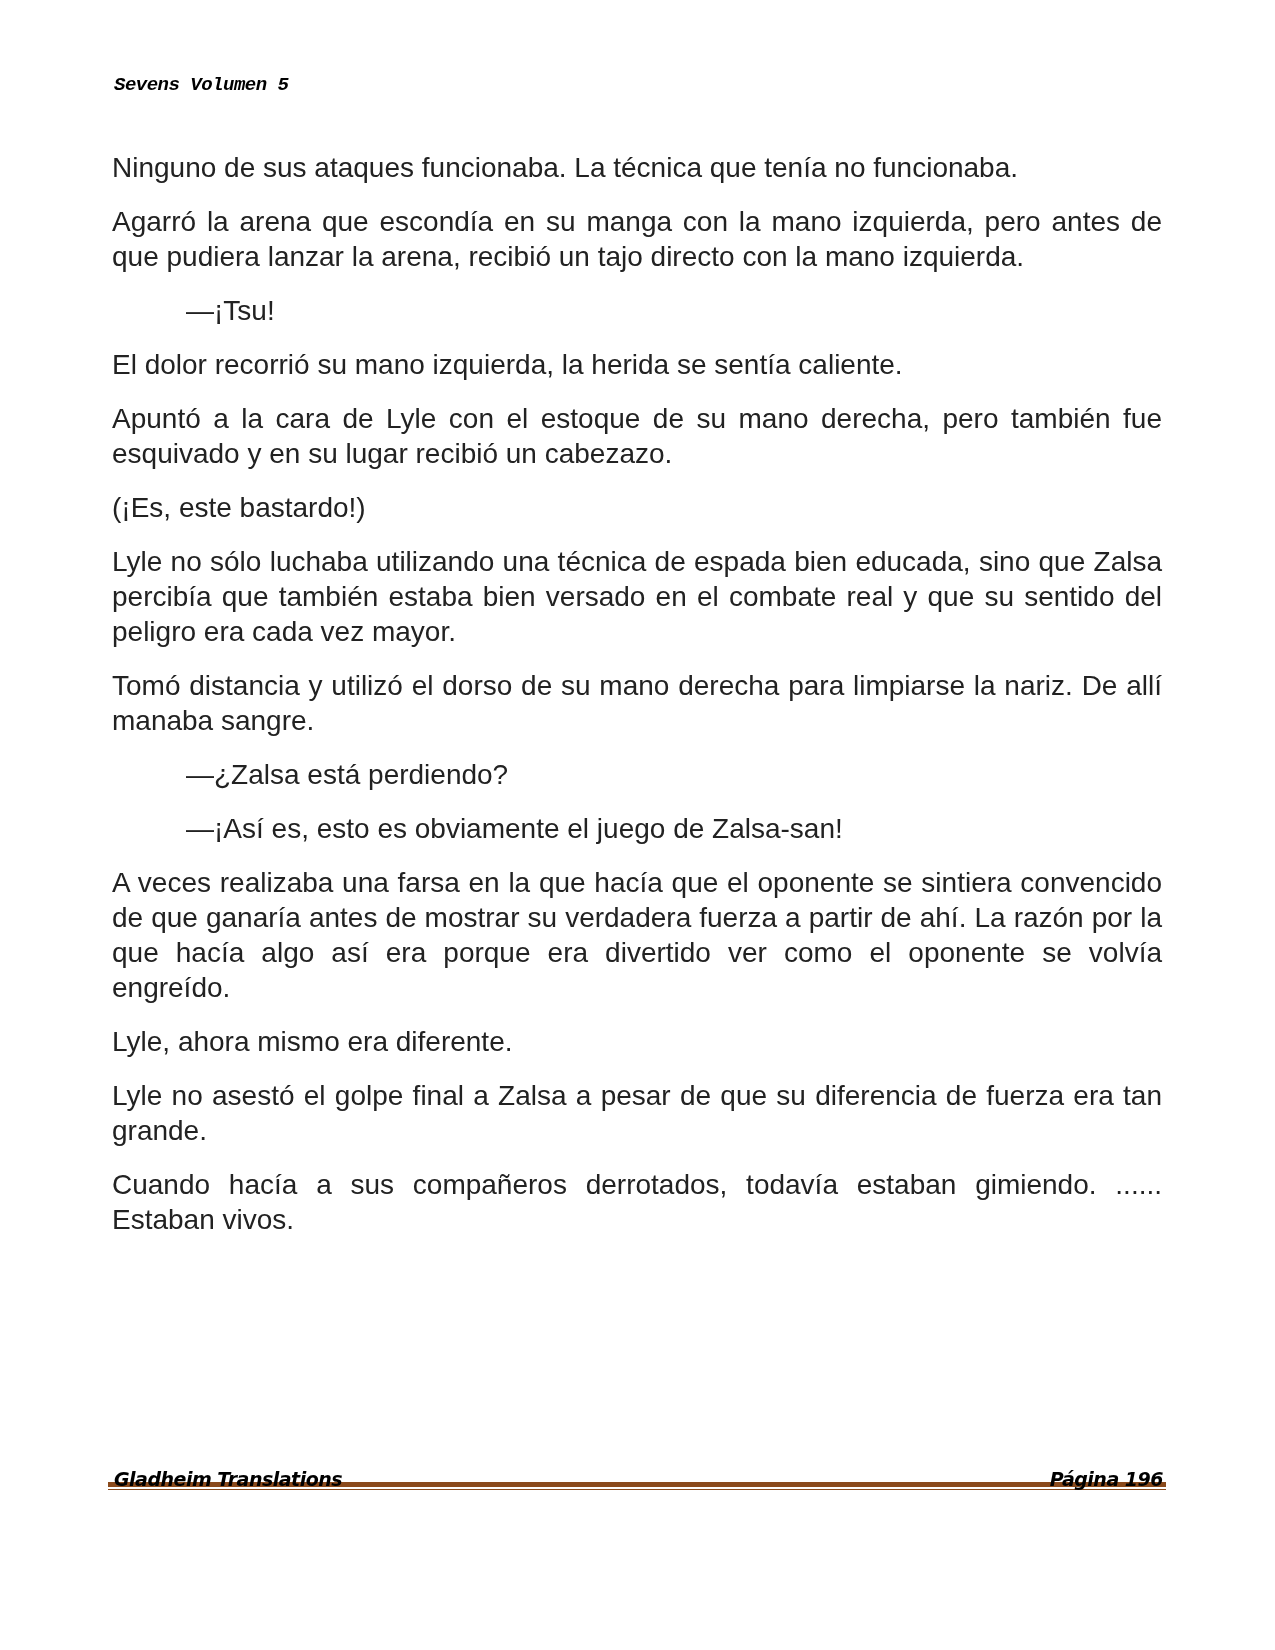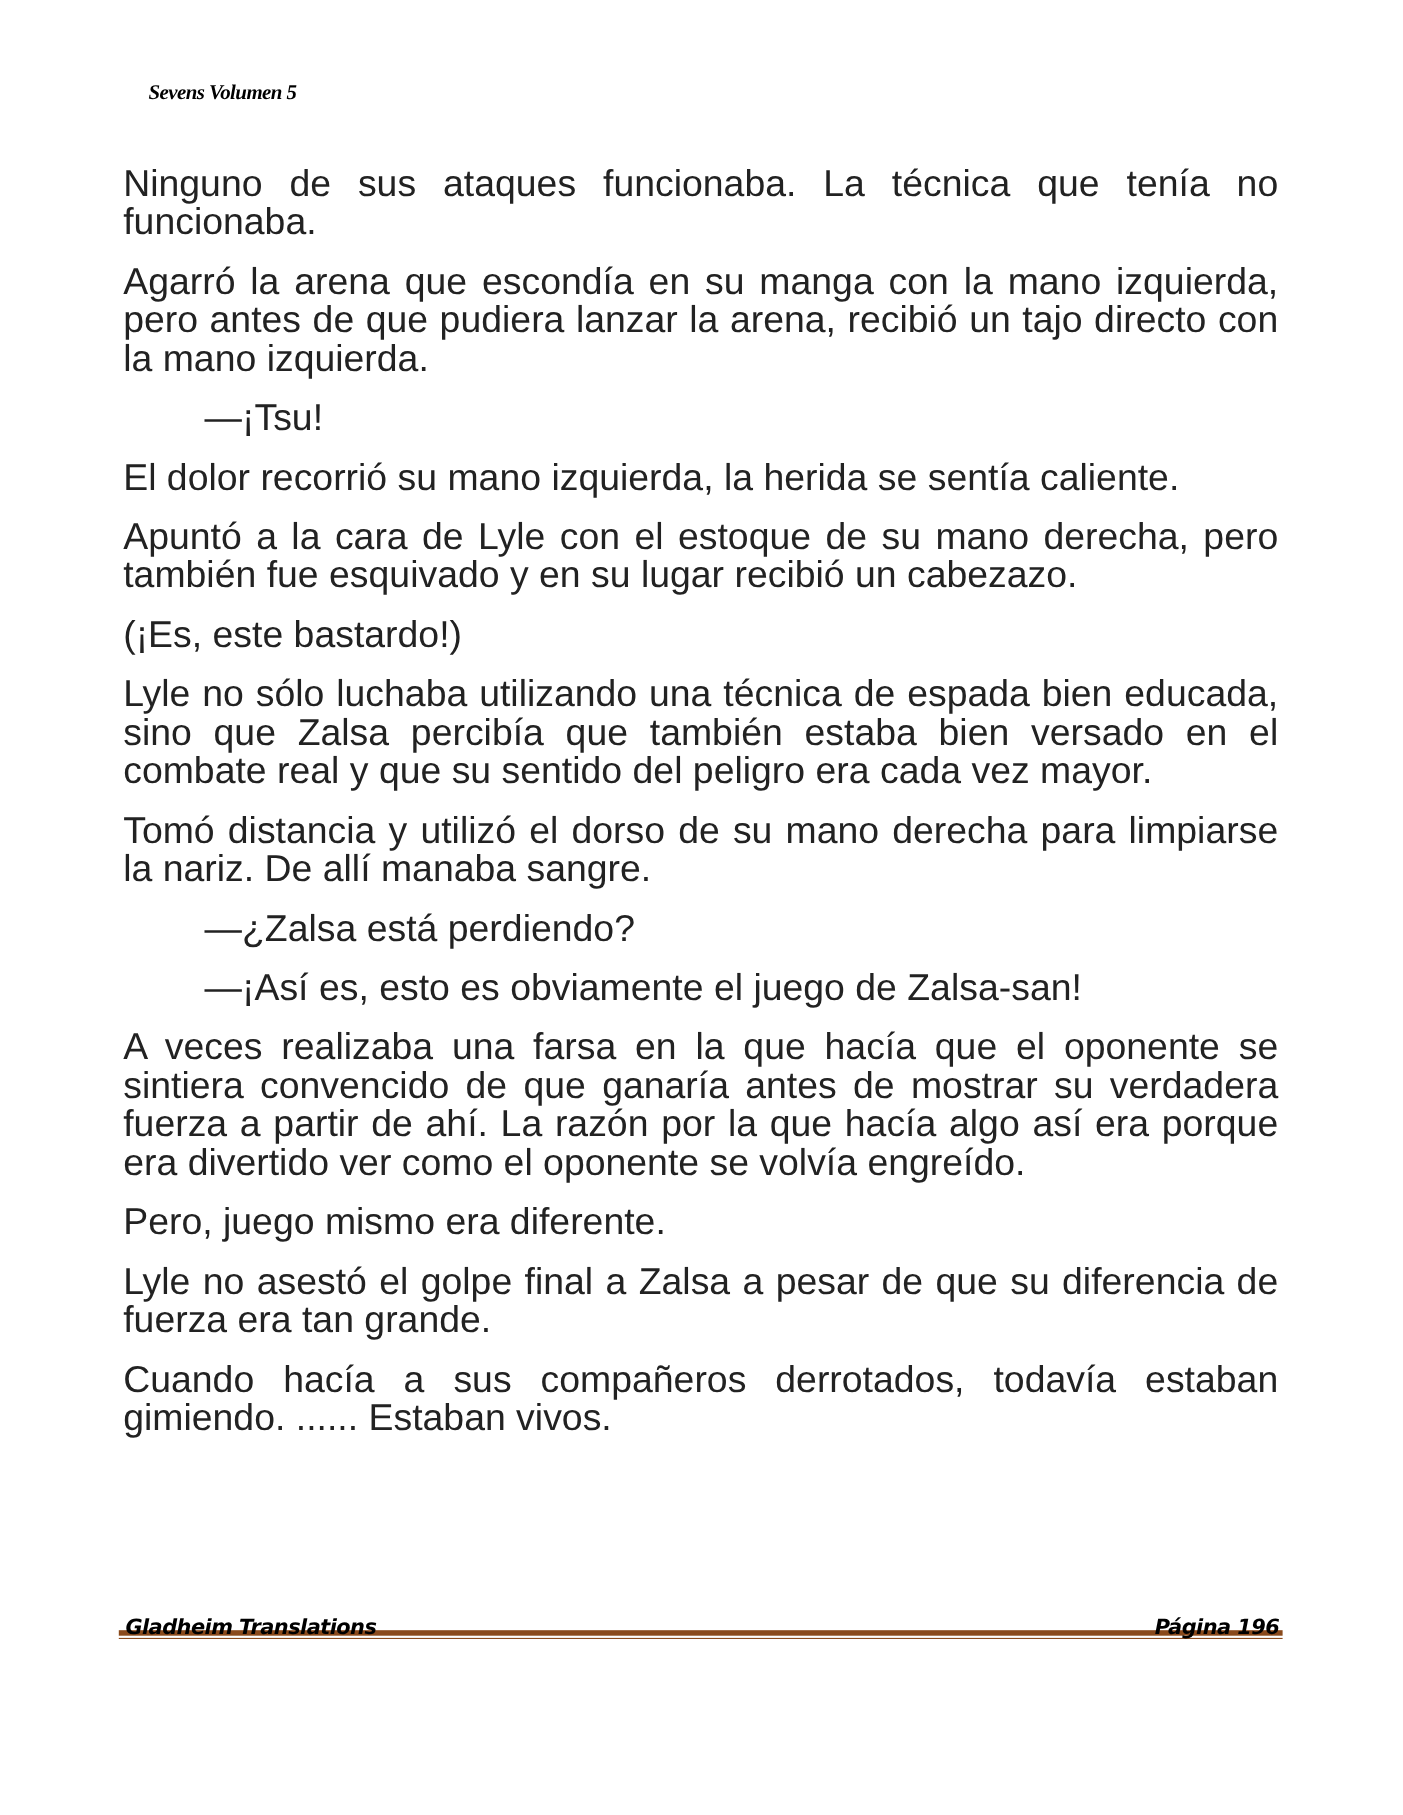--- a/index.html
+++ b/index.html
@@ -1,24 +1,24 @@
 <!DOCTYPE html>
 <html><head>
 <meta charset="utf-8">
 <style>
   html, body { margin: 0; padding: 0; background: #ffffff; }
   body { width: 1275px; height: 1650px; position: relative; overflow: hidden; }
   .header {
     position: absolute; left: 114px; top: 74px;
-    font-family: Liberation Serif, serif; font-weight: bold; font-style: italic;
-    font-size: 19px; color: #000; letter-spacing: -0.5px; margin-left: 21px;
+    font-family: Liberation Mono, monospace; font-weight: bold; font-style: italic;
+    font-size: 19px; color: #000; letter-spacing: -0.5px;
   }
   .body {
     position: absolute; left: 112px; top: 150px; width: 1050px;
-    font-family: "Liberation Sans", sans-serif; font-size: 34px; color: #222222;
+    font-family: "Liberation Sans", sans-serif; font-size: 28px; color: #222222;
   }
   .body p {
     margin: 0 0 19px 0; line-height: 35px; text-align: justify;
   }
   .body p.dialogue { padding-left: 74px; text-align: left; }
   .rule {
     position: absolute; left: 108px; top: 1482px; width: 1058px; height: 8px;
   }
   .rule .thick { height: 5px; background: #8a4a1c; }
   .rule .thin { height: 1px; margin-top: 2px; background: #8a4a1c; }
@@ -40,21 +40,21 @@
   <p>Agarró la arena que escondía en su manga con la mano izquierda, pero antes de que pudiera lanzar la arena, recibió un tajo directo con la mano izquierda.</p>
   <p class="dialogue">—¡Tsu!</p>
   <p>El dolor recorrió su mano izquierda, la herida se sentía caliente.</p>
   <p>Apuntó a la cara de Lyle con el estoque de su mano derecha, pero también fue esquivado y en su lugar recibió un cabezazo.</p>
   <p>(¡Es, este bastardo!)</p>
   <p>Lyle no sólo luchaba utilizando una técnica de espada bien educada, sino que Zalsa percibía que también estaba bien versado en el combate real y que su sentido del peligro era cada vez mayor.</p>
   <p>Tomó distancia y utilizó el dorso de su mano derecha para limpiarse la nariz. De allí manaba sangre.</p>
   <p class="dialogue">—¿Zalsa está perdiendo?</p>
   <p class="dialogue">—¡Así es, esto es obviamente el juego de Zalsa-san!</p>
   <p>A veces realizaba una farsa en la que hacía que el oponente se sintiera convencido de que ganaría antes de mostrar su verdadera fuerza a partir de ahí. La razón por la que hacía algo así era porque era divertido ver como el oponente se volvía engreído.</p>
-  <p>Pero, juego mismo era diferente.</p>
+  <p>Lyle, ahora mismo era diferente.</p>
   <p>Lyle no asestó el golpe final a Zalsa a pesar de que su diferencia de fuerza era tan grande.</p>
   <p>Cuando hacía a sus compañeros derrotados, todavía estaban gimiendo. ...... Estaban vivos.</p>
 </div>
 
 <div class="rule">
   <div class="thick"></div>
   <div class="thin"></div>
 </div>
 
 <div class="footer-left">Gladheim Translations</div>

